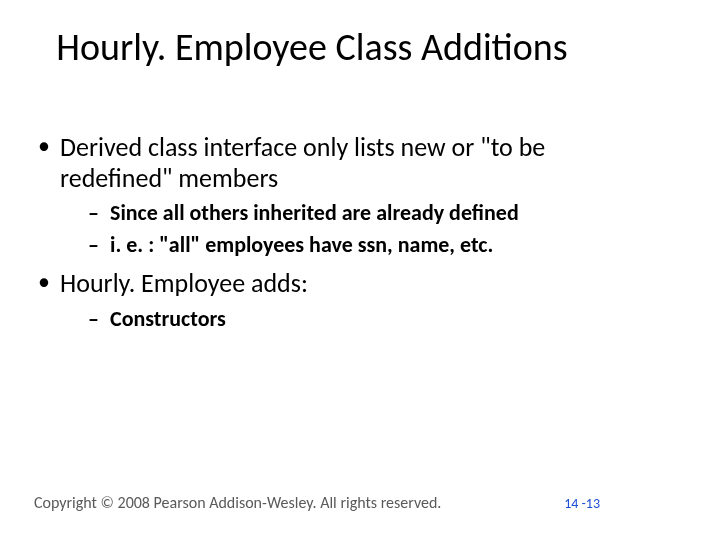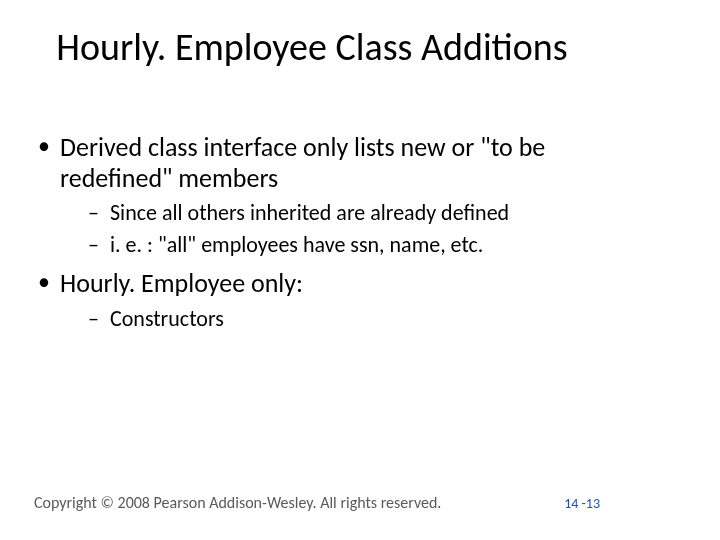--- a/index.html
+++ b/index.html
@@ -60,20 +60,21 @@
     list-style: none;
     margin: 6px 0 10px 0;
     padding: 0 0 0 28px;
   }
   ul.lvl2 > li {
     position: relative;
     padding-left: 22px;
     font-size: 22px;
     line-height: 1.25;
     margin-bottom: 4px;
+    font-weight: bold;
   }
   ul.lvl2 > li::before {
     content: "–";
     position: absolute;
     left: 0;
     top: 0;
     font-size: 22px;
   }
   .copyright {
     position: absolute;
@@ -100,21 +101,21 @@
   <div class="body">
     <ul class="lvl1">
       <li>
         <span>Derived class interface only lists new or "to be redefined" members</span>
         <ul class="lvl2">
           <li><span>Since all others inherited are already defined</span></li>
           <li><span>i. e. : "all" employees have ssn, name, etc.</span></li>
         </ul>
       </li>
       <li>
-        <span>Hourly. Employee only:</span>
+        <span>Hourly. Employee adds:</span>
         <ul class="lvl2">
           <li><span>Constructors</span></li>
         </ul>
       </li>
     </ul>
   </div>
 
   <div class="copyright">Copyright © 2008 Pearson Addison-Wesley. All rights reserved.</div>
   <div class="pagenum">14 -13</div>
 

